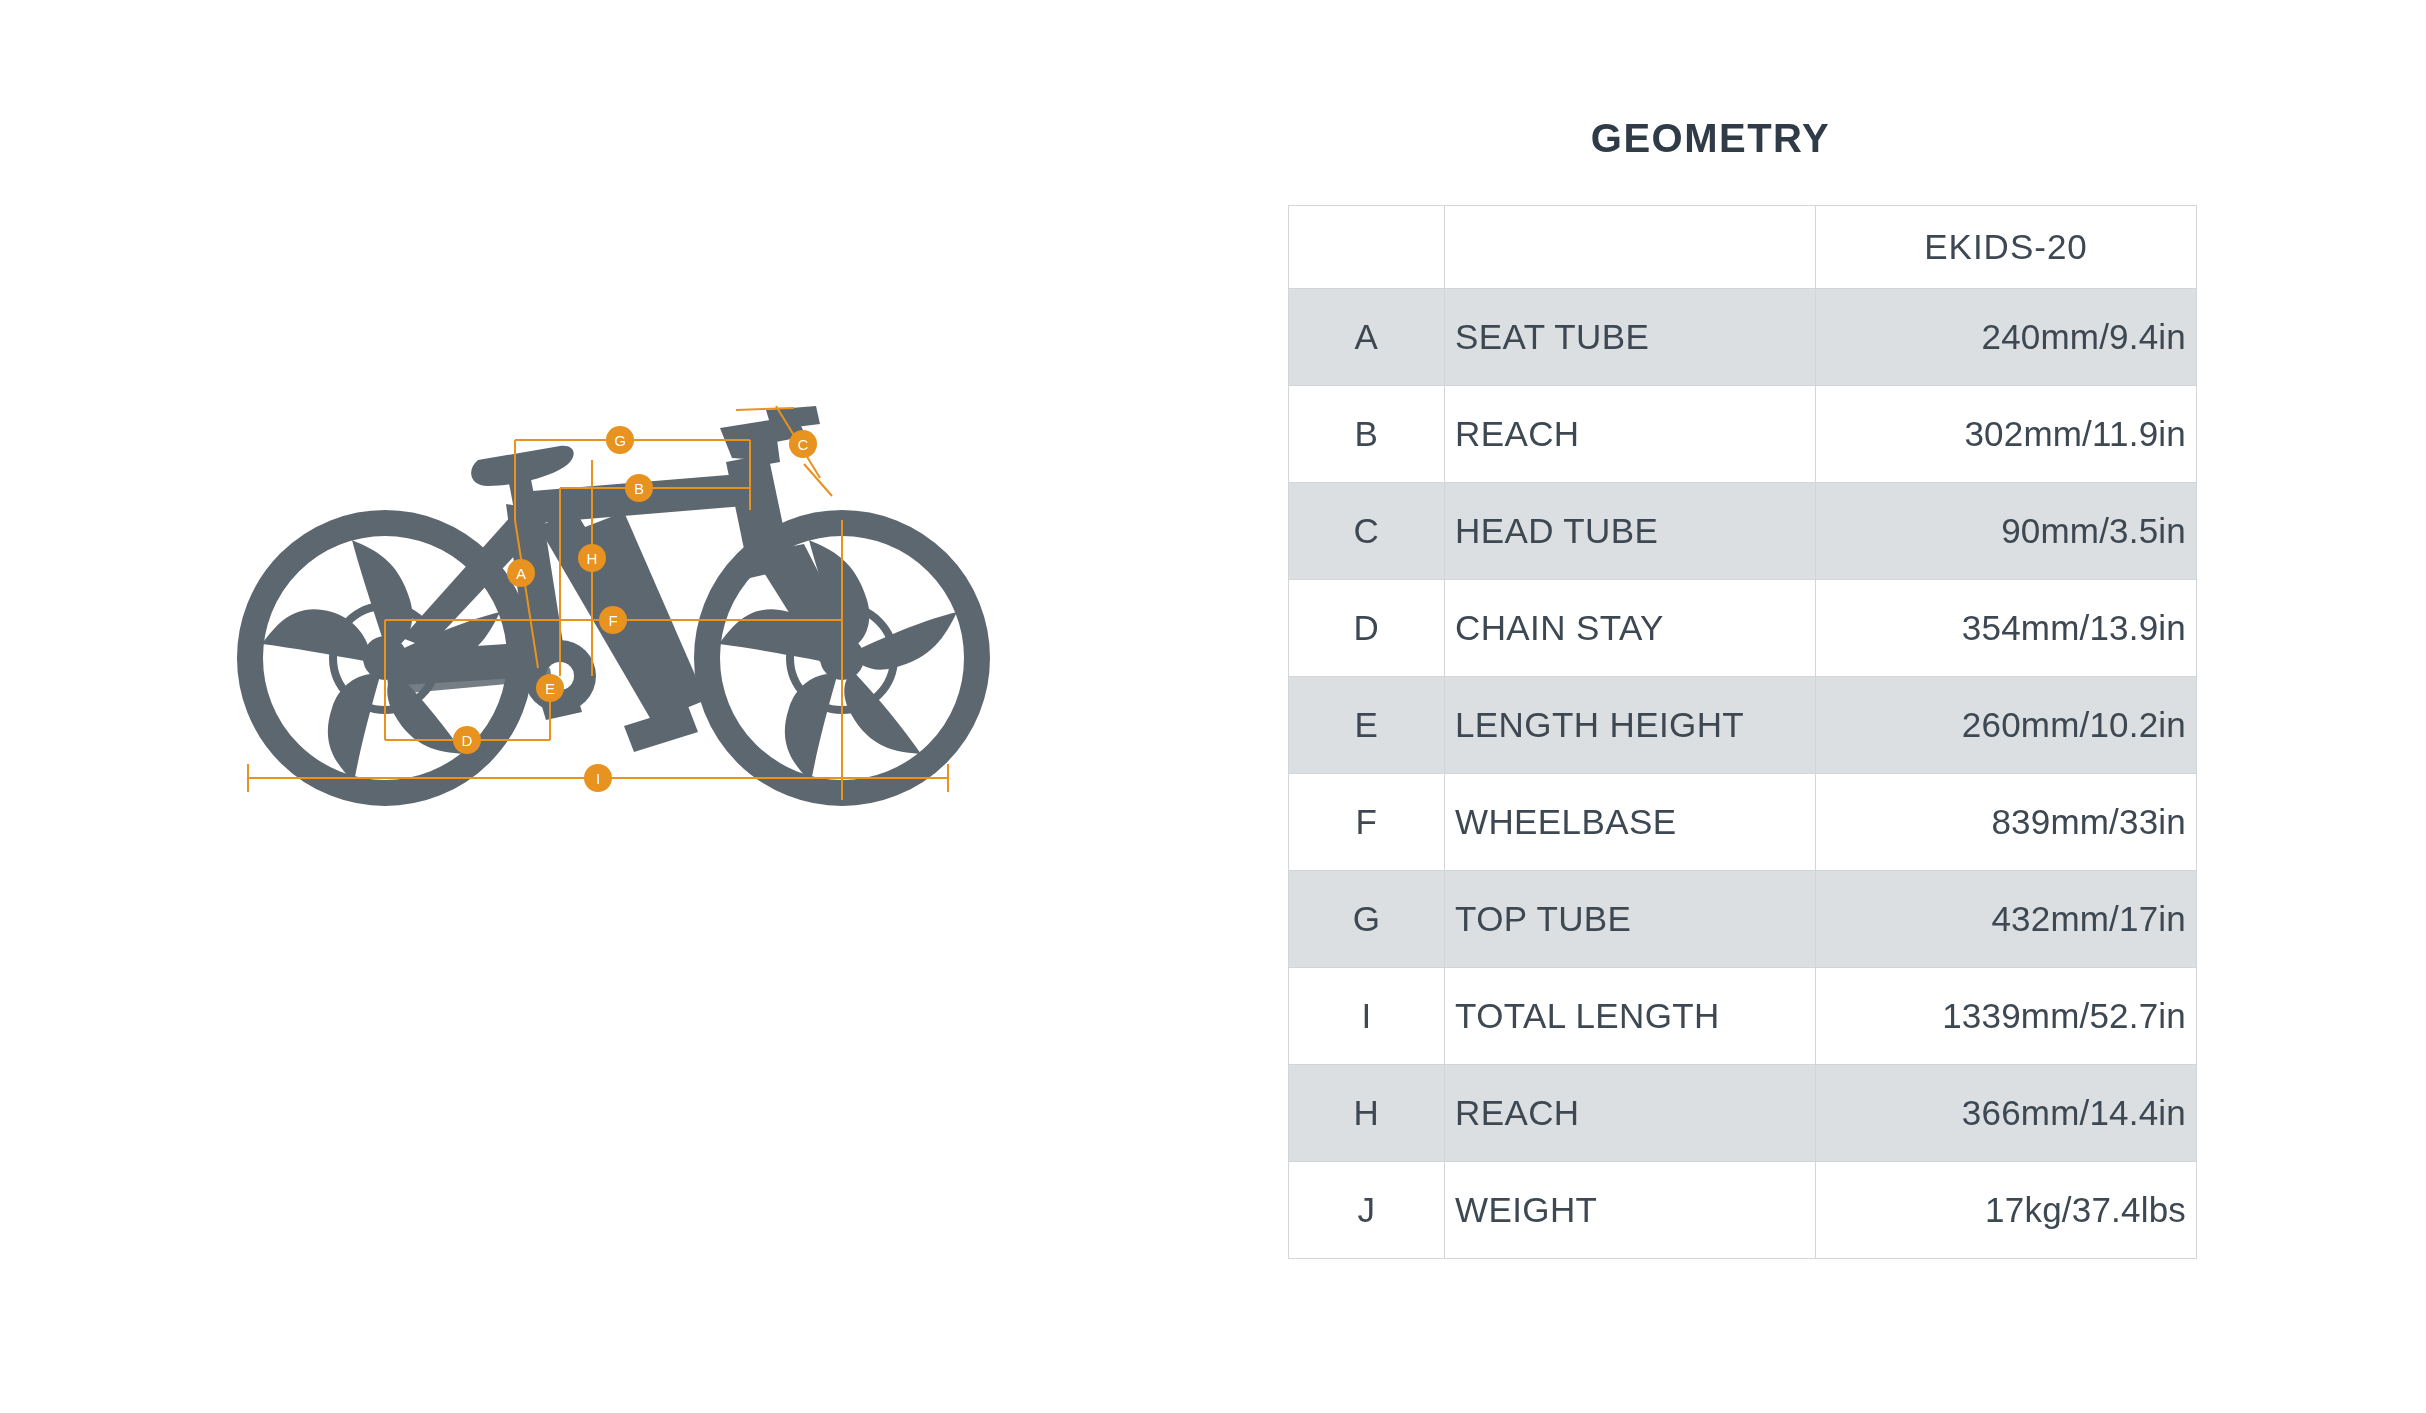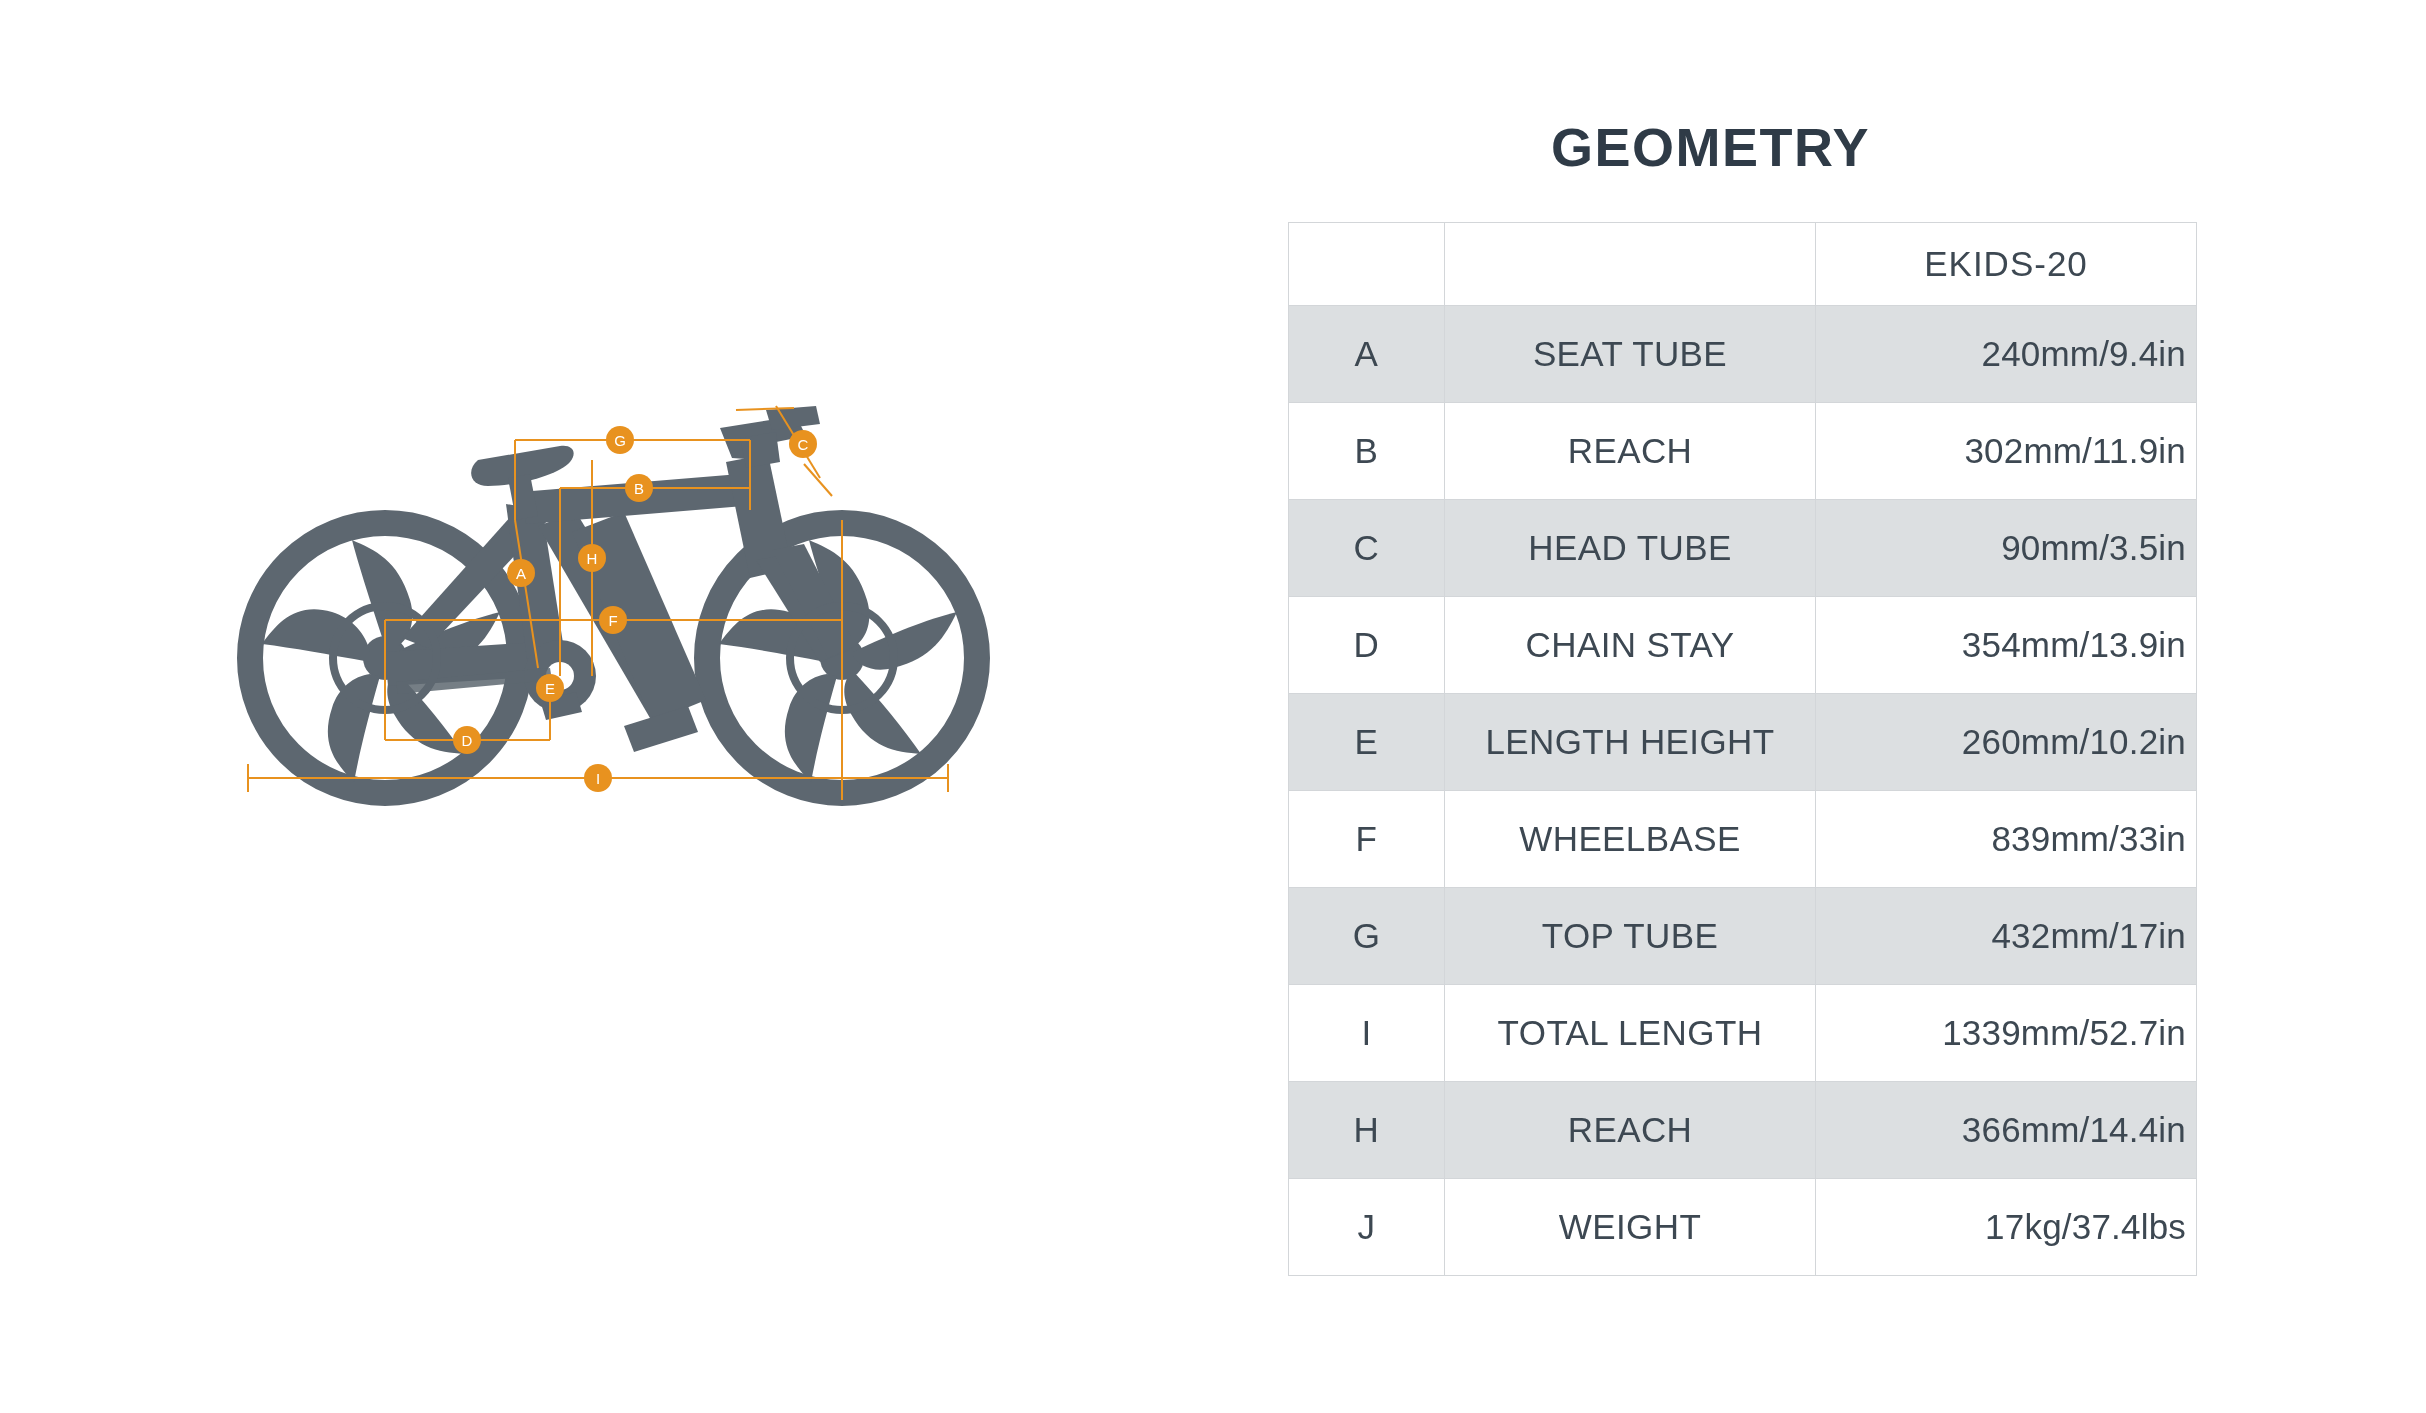--- a/index.html
+++ b/index.html
@@ -39,21 +39,21 @@
 
   
   .geometry-panel {
     position: absolute;
     left: 1285px;
     top: 96px;
     width: 1000px;
   }
   .geometry-title {
     text-align: center;
-    font-size: 54px;
+    font-size: 40px;
     font-weight: bold;
     letter-spacing: 1.5px;
     color: #2f3b47;
     margin: 20px 0 44px 0;
     width: 845px;
     margin-left: 3px;
   }
   table.geometry-table {
     border-collapse: collapse;
     width: 845px;
@@ -68,21 +68,21 @@
     padding: 0 10px;
     vertical-align: middle;
   }
   td.col-letter {
     width: 135px;
     text-align: center;
     letter-spacing: 0.5px;
   }
   td.col-name {
     width: 350px;
-    text-align: center;
+    text-align: left;
     padding-left: 34px;
     letter-spacing: 0.4px;
   }
   td.col-value {
     width: 360px;
     text-align: right;
     letter-spacing: 0.2px;
   }
   tr.shaded td {
     background: #dcdfe1;

